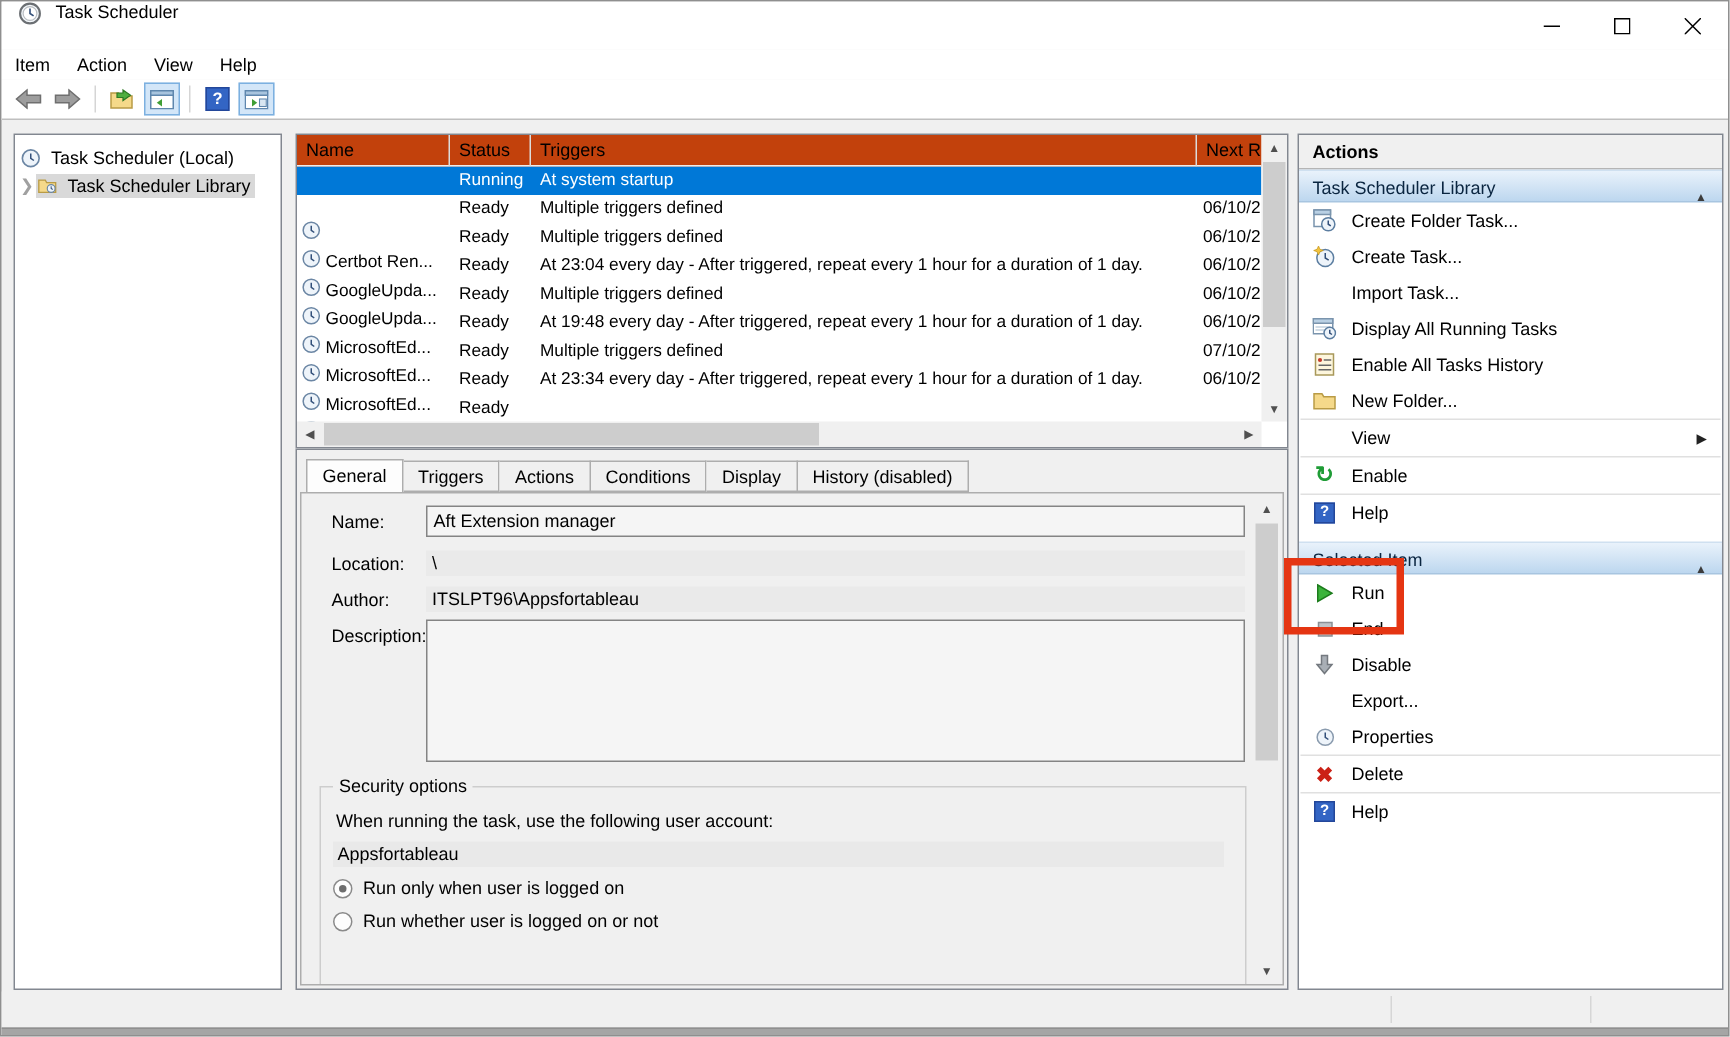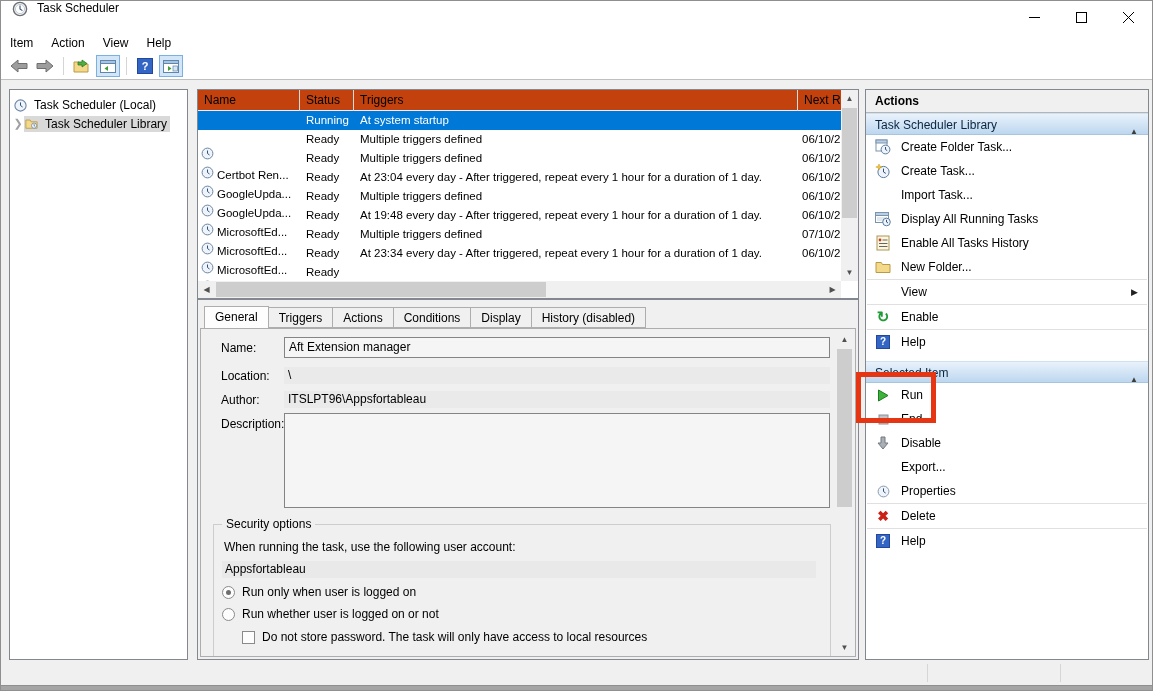--- a/index.html
+++ b/index.html
@@ -349,24 +349,20 @@
         <div style="position:absolute;left:10px;top:15px;white-space:nowrap">When running the task, use the following user account:</div>
         <div style="position:absolute;left:8px;top:36px;width:594px;height:17px;line-height:17px;background:#e9e9e9;padding-left:3px">Appsfortableau</div>
         <div class="opt-row" style="left:8px;top:60px">
           <span class="radio on"></span>
           <span>Run only when user is logged on</span>
         </div>
         <div class="opt-row" style="left:8px;top:82px">
           <span class="radio"></span>
           <span>Run whether user is logged on or not</span>
         </div>
-        <div class="opt-row" style="left:28px;top:105px">
-          <span class="checkbox"></span>
-          <span>Do not store password.  The task will only have access to local resources</span>
-        </div>
 
       </div>
 
       <div class="sb-v" style="bottom:0;top:2px;right:2px">
         <div class="sb-btn" style="top:0">▲</div>
         <div class="sb-thumb" style="left:1px;right:1px;top:18px;height:158px"></div>
         <div class="sb-btn" style="bottom:0">▼</div>
       </div>
     </div>
   </div>

